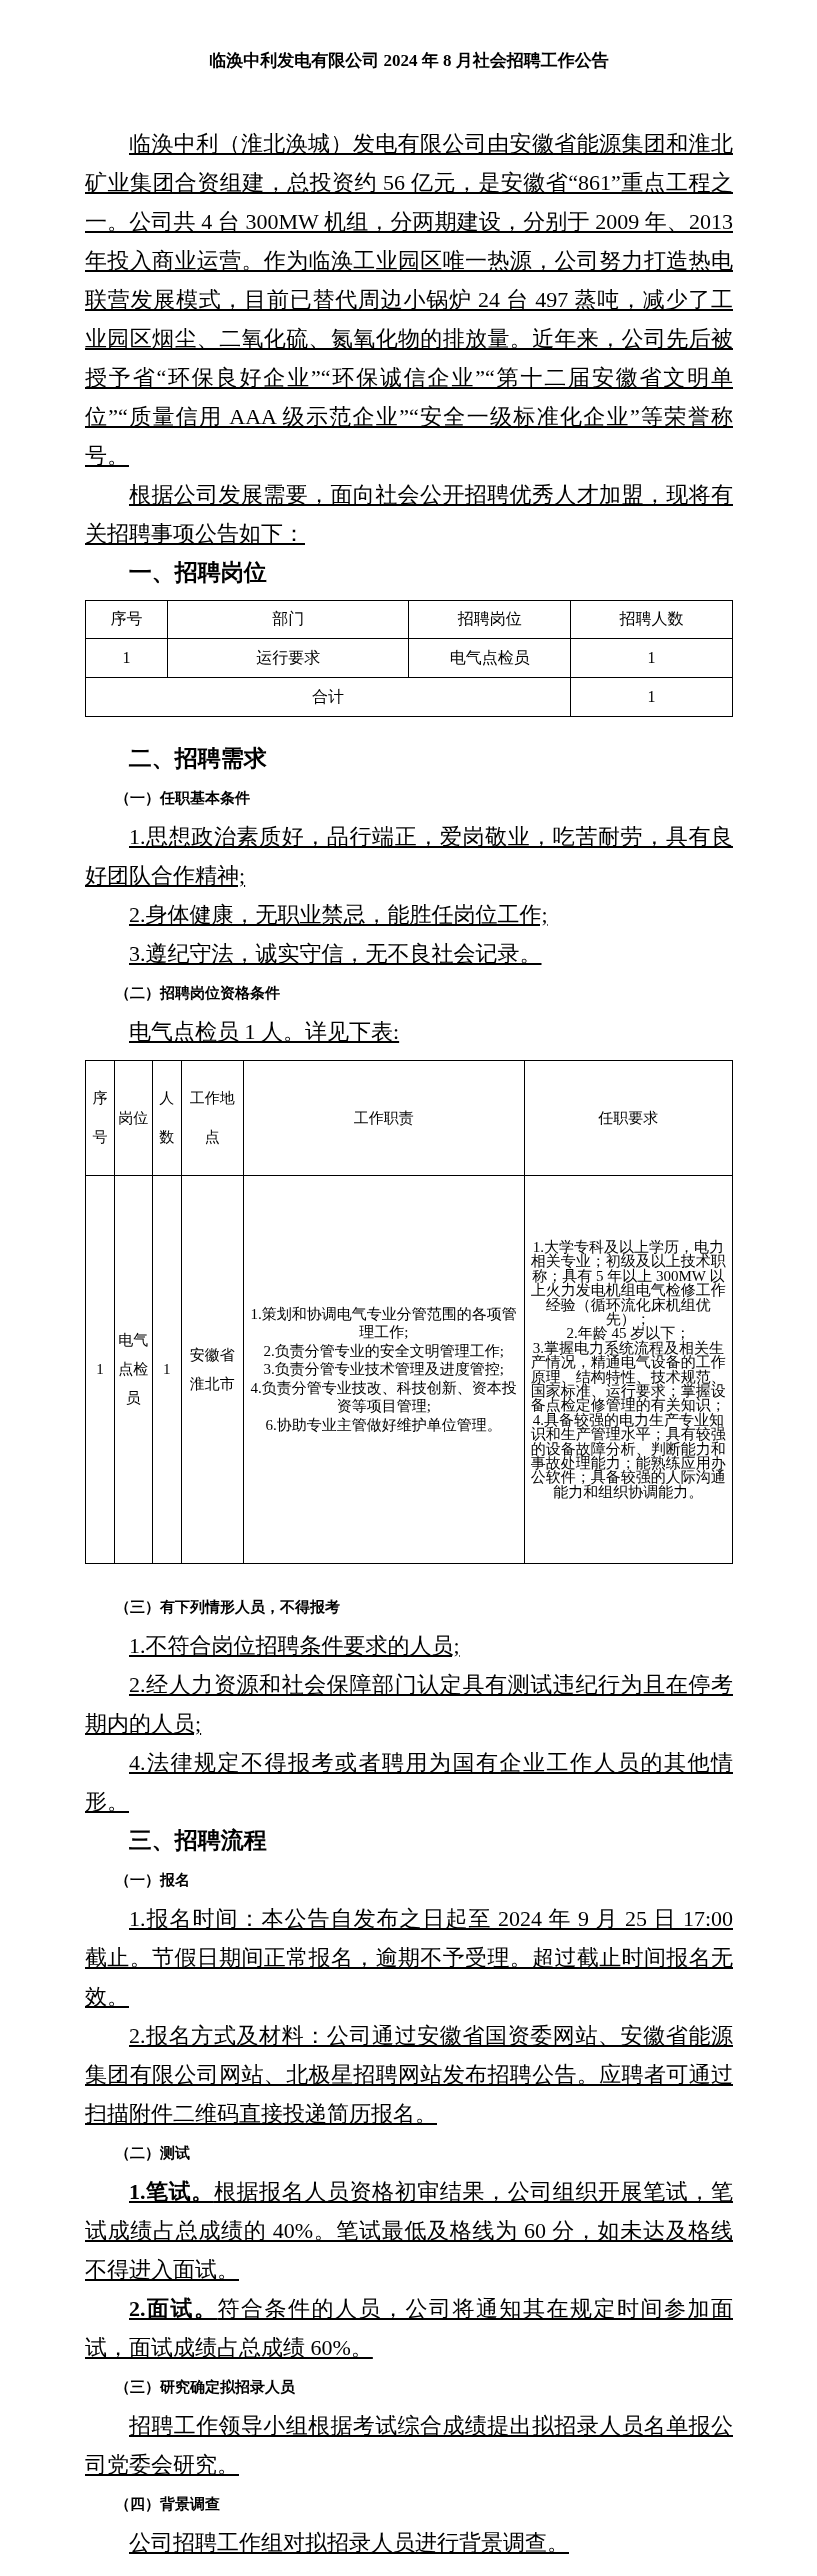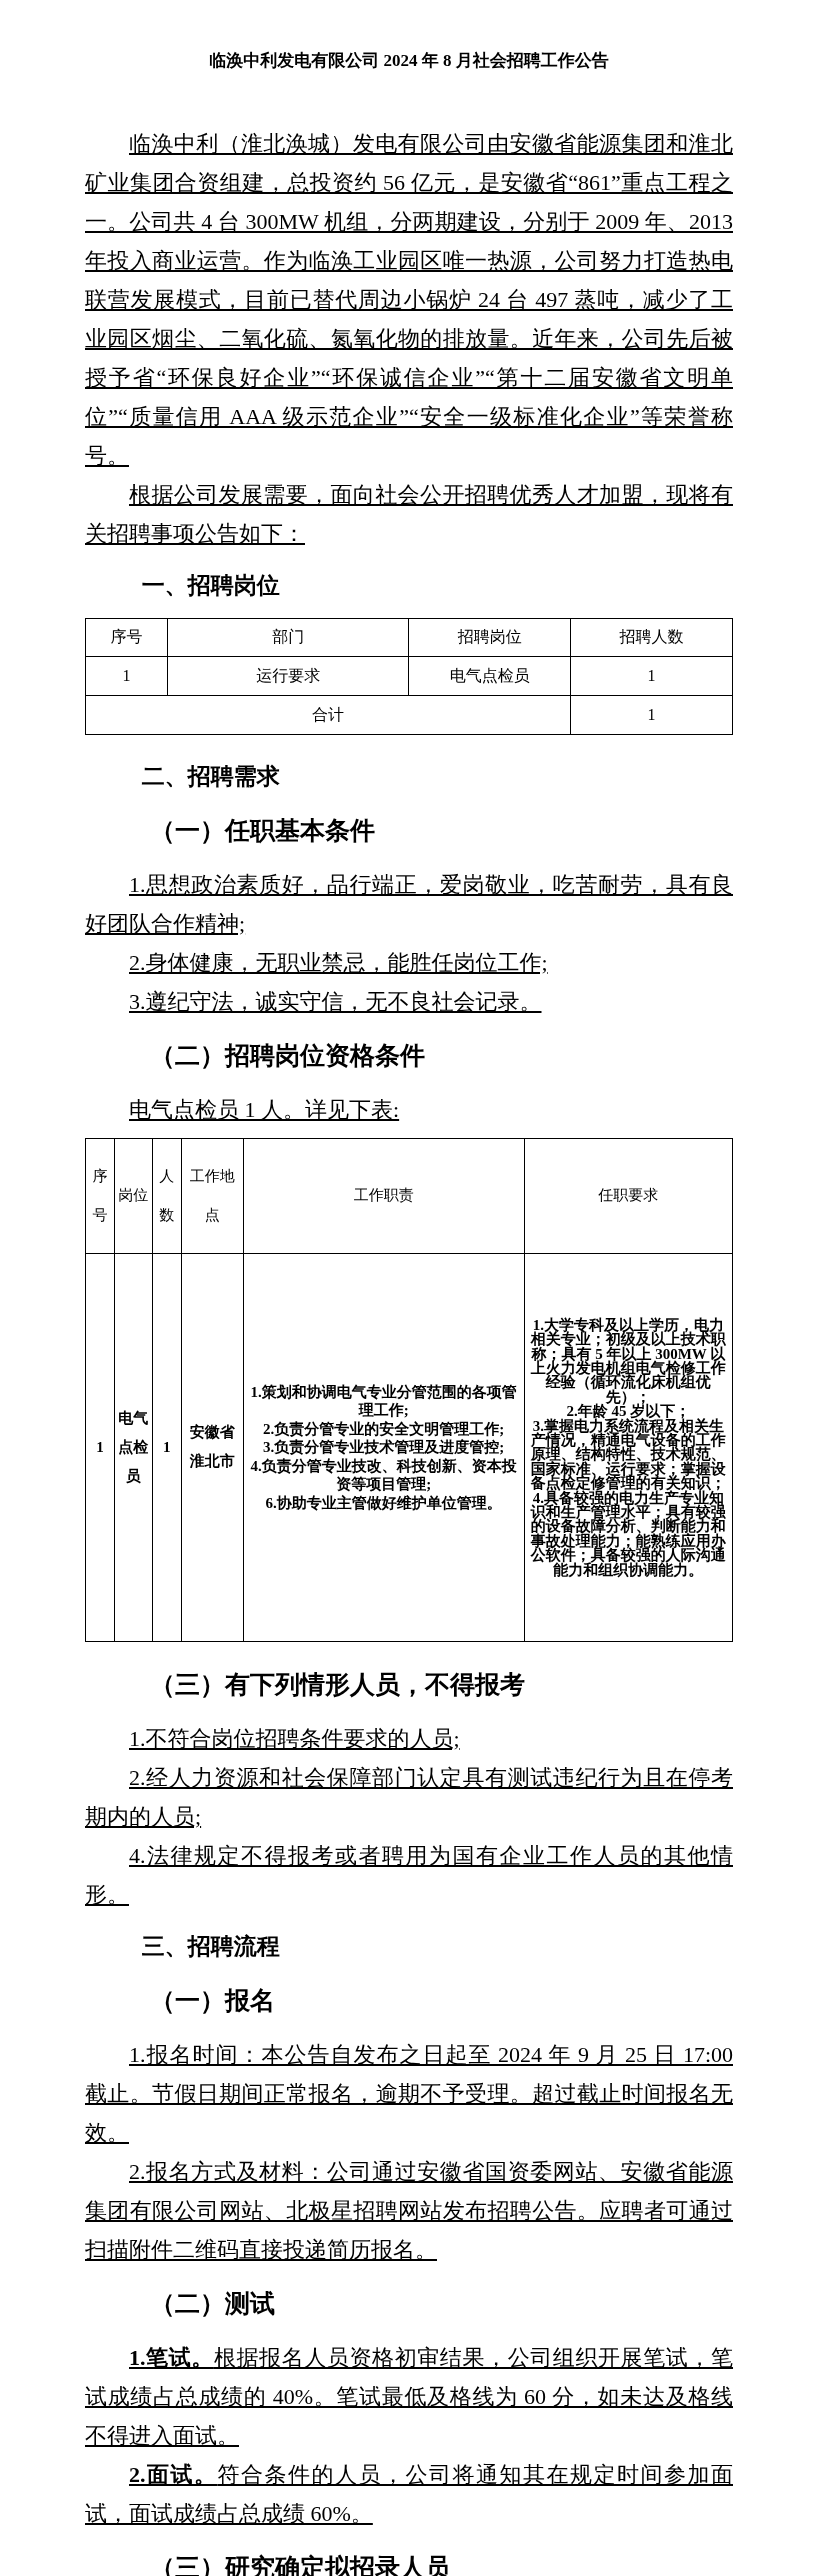--- a/index.html
+++ b/index.html
@@ -24,30 +24,30 @@
     font-family:"Liberation Serif","DejaVu Serif",serif;
   }
   .par{
     margin:0;
     line-height:39px;
     text-indent:2em;
     text-align:justify;
     text-decoration:underline;
   }
   .h-main{
-    margin:13px;
+    margin:0;
     font-size:23px;
     font-weight:700;
     line-height:39px;
     text-indent:1.9em;
     font-family:"Liberation Sans","DejaVu Sans",sans-serif;
   }
   .h-sub{
-    margin:15px;
-    font-size:25px;
+    margin:0;
+    font-size:15px;
     font-weight:700;
     line-height:39px;
     text-indent:2em;
     font-family:"Liberation Sans","DejaVu Sans",sans-serif;
   }
   .bold{font-weight:700;}
   
   .t1{
     width:100%;
     border-collapse:collapse;
@@ -74,21 +74,21 @@
   .t2 th,.t2 td{
     border:1px solid #000;
     vertical-align:middle;
     text-align:center;
     font-weight:400;
     font-size:15px;
     padding:0 2.1px;
   }
   .t2 th{height:114px;line-height:39px;}
   .t2 .th-loc{padding:0 3px;}
-  .t2 td{height:387px;font-weight:bold;}
+  .t2 td{height:387px;}
   .c-post{line-height:29px;padding:0 7.2px;font-size:14px;}
   .c-loc{line-height:29px;padding:0 9.3px;font-size:14px;}
   .c-no,.c-count{font-size:14px;}
   .c-duties{
     text-align:left;
     font-size:12.4px;
     line-height:18.5px;
     padding:0 9.3px;
   }
   .c-duties p{margin:0;}

